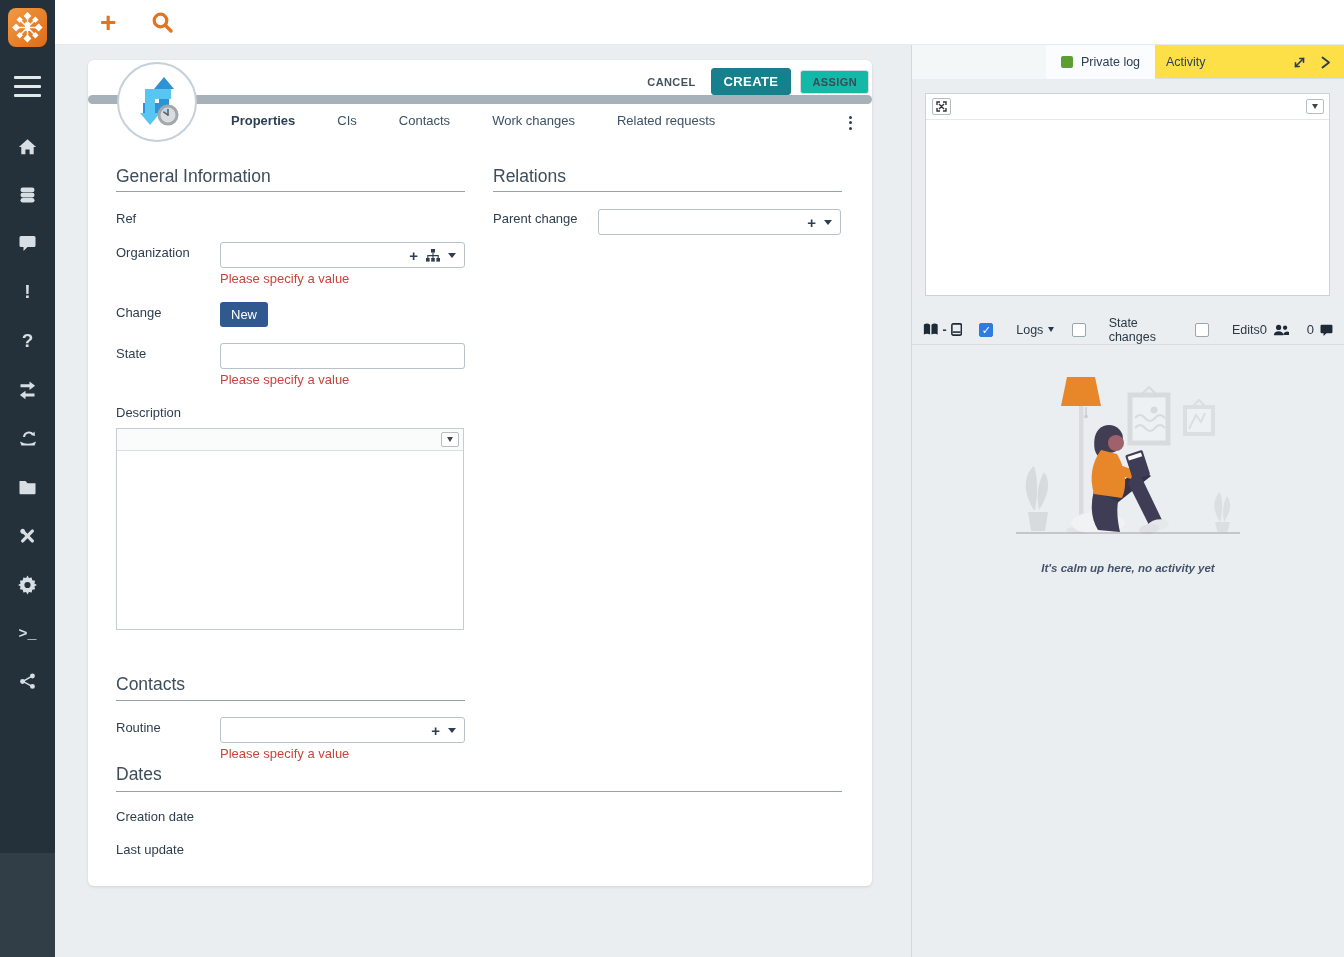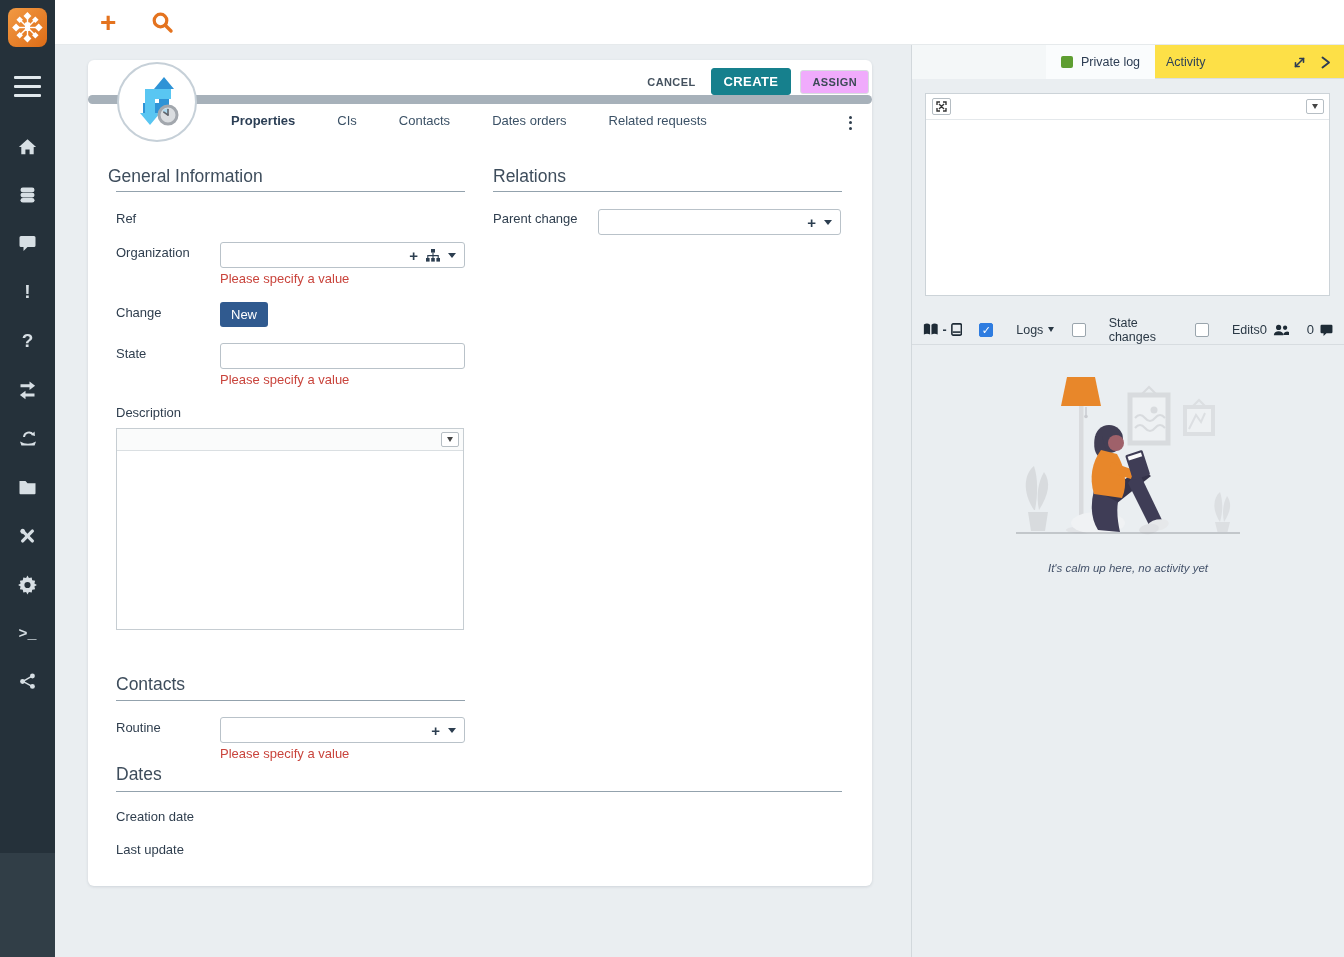--- a/index.html
+++ b/index.html
@@ -24,21 +24,21 @@
   
   .main { position:absolute; left:55px; top:45px; width:857px; height:912px; background:#eaeef1; border-right:1px solid #d2d8dc; }
   .card { position:absolute; left:33px; top:15px; width:784px; height:826px; background:#fff; border-radius:6px; box-shadow:0 1px 3px rgba(40,60,80,.14); }
 
   .medallion { position:absolute; left:29px; top:2px; width:80px; height:80px; border-radius:50%; background:#fff; border:2px solid #c6d0d8; z-index:6; display:flex; align-items:center; justify-content:center; }
   .page-title { position:absolute; left:142px; top:6px; font-size:19px; color:#3b4a59; white-space:nowrap; }
 
   .card-actions { position:absolute; top:8px; right:3px; display:flex; align-items:center; gap:9px; z-index:7; }
   .btn-cancel { font-size:11px; font-weight:bold; color:#45525f; letter-spacing:.4px; padding:5px 6px; background:none; border:none; cursor:pointer; font-family:inherit; }
   .btn-create { font-size:13px; font-weight:bold; color:#fff; background:#16808d; border:1px solid #16808d; border-radius:3px; padding:5px 12px; letter-spacing:.4px; cursor:pointer; font-family:inherit;text-align:center; }
-  .btn-assign { font-size:11px; font-weight:bold; color:#3c4a56; background:#f0abfc; border:1px solid #d8dde0; border-radius:3px; padding:5px 11px; letter-spacing:.4px; cursor:pointer; font-family:inherit; }
+  .btn-assign { font-size:11px; font-weight:bold; color:#3c4a56; background:#14b8a6; border:1px solid #d8dde0; border-radius:3px; padding:5px 11px; letter-spacing:.4px; cursor:pointer; font-family:inherit; }
 
   .tabslider { position:absolute; left:0; top:35px; width:100%; height:9px; background:#a7b1ba; border-radius:5px; }
   .tabs { position:absolute; left:0; top:44px; right:30px; height:33px; display:flex; align-items:center; padding-left:122px; }
   .tab { padding:0 21px; font-size:13px; color:#3b5166; cursor:pointer; white-space:nowrap; }
   .tab.active { font-weight:bold; color:#2c3f55; }
   .kebab { position:absolute; right:14px; top:51px; cursor:pointer; padding:2px 6px; }
   .kebab i { display:block; width:3px; height:3px; border-radius:50%; background:#2f3e4e; margin:2.5px 0; }
 
   .sec-h { position:absolute; font-size:17.5px; color:#3e4d5c; }
   .sec-hr { position:absolute; border-top:1px solid #93a2ad; height:0; }
@@ -73,21 +73,21 @@
   .rp-toolbar .gap-s { width:7px; } .rp-toolbar .gap-m { width:20px; }
   .cb { width:14px; height:14px; border:1px solid #9aa5ad; border-radius:2px; background:#fff; cursor:pointer; flex:none; }
   .cb.checked { background:#2e7ce0; border-color:#2e7ce0; }
   .cb.checked::after { content:"✓"; display:block; color:#fff; font-size:11px; line-height:13px; text-align:center; }
   .cb-label { margin-left:23px; cursor:pointer; }
   .logs-caret { margin-left:5px; border-top-color:#2a3845; border-left-width:3.5px; border-right-width:3.5px; cursor:pointer; }
   .spring { flex:1; }
   .count { font-size:13px; color:#2a3845; }
 
   .rp-empty { position:absolute; left:0; top:325px; width:100%; text-align:center; }
-  .rp-caption { margin-top:13px; font-size:11.5px; font-style:italic; color:#44526a; }
+  .rp-caption { margin-top:13px; font-size:11.5px; font-style:italic; color:#44526a;font-weight:bold; }
 
   .icon-dash { font-weight:bold; color:#2a3845; margin:0 4px; }
 </style>
 </head>
 <body>
 
 <div id="app">
 
   <div class="sidebar">
     <div class="logo">
@@ -236,30 +236,30 @@
         <button class="btn-cancel">CANCEL</button>
         <button class="btn-create">CREATE</button>
         <button class="btn-assign">ASSIGN</button>
       </div>
 
       <div class="tabslider"></div>
       <div class="tabs">
         <span class="tab active">Properties</span>
         <span class="tab">CIs</span>
         <span class="tab">Contacts</span>
-        <span class="tab">Dates orders</span>
+        <span class="tab">Work changes</span>
         <span class="tab">Related requests</span>
       </div>
       <div class="kebab">
           <i></i>
           <i></i>
           <i></i>
         </div>
 
-      <div class="sec-h" style="left:20px;top:106px">General Information</div>
+      <div class="sec-h" style="left:28px;top:106px">General Information</div>
       <div class="sec-hr" style="left:28px;top:131px;width:349px"></div>
 
       <div class="f-label" style="left:28px;top:151px">Ref</div>
 
       <div class="f-label" style="left:28px;top:185px">Organization</div>
       <div class="sel" style="left:132px;top:182px;width:245px">
         <span class="plus-g">+</span>
         <svg width="14" height="13" viewBox="0 0 14 13">
           <g fill="#2c3e50">
               <rect x="5" y="0" width="4" height="3.6"></rect>

